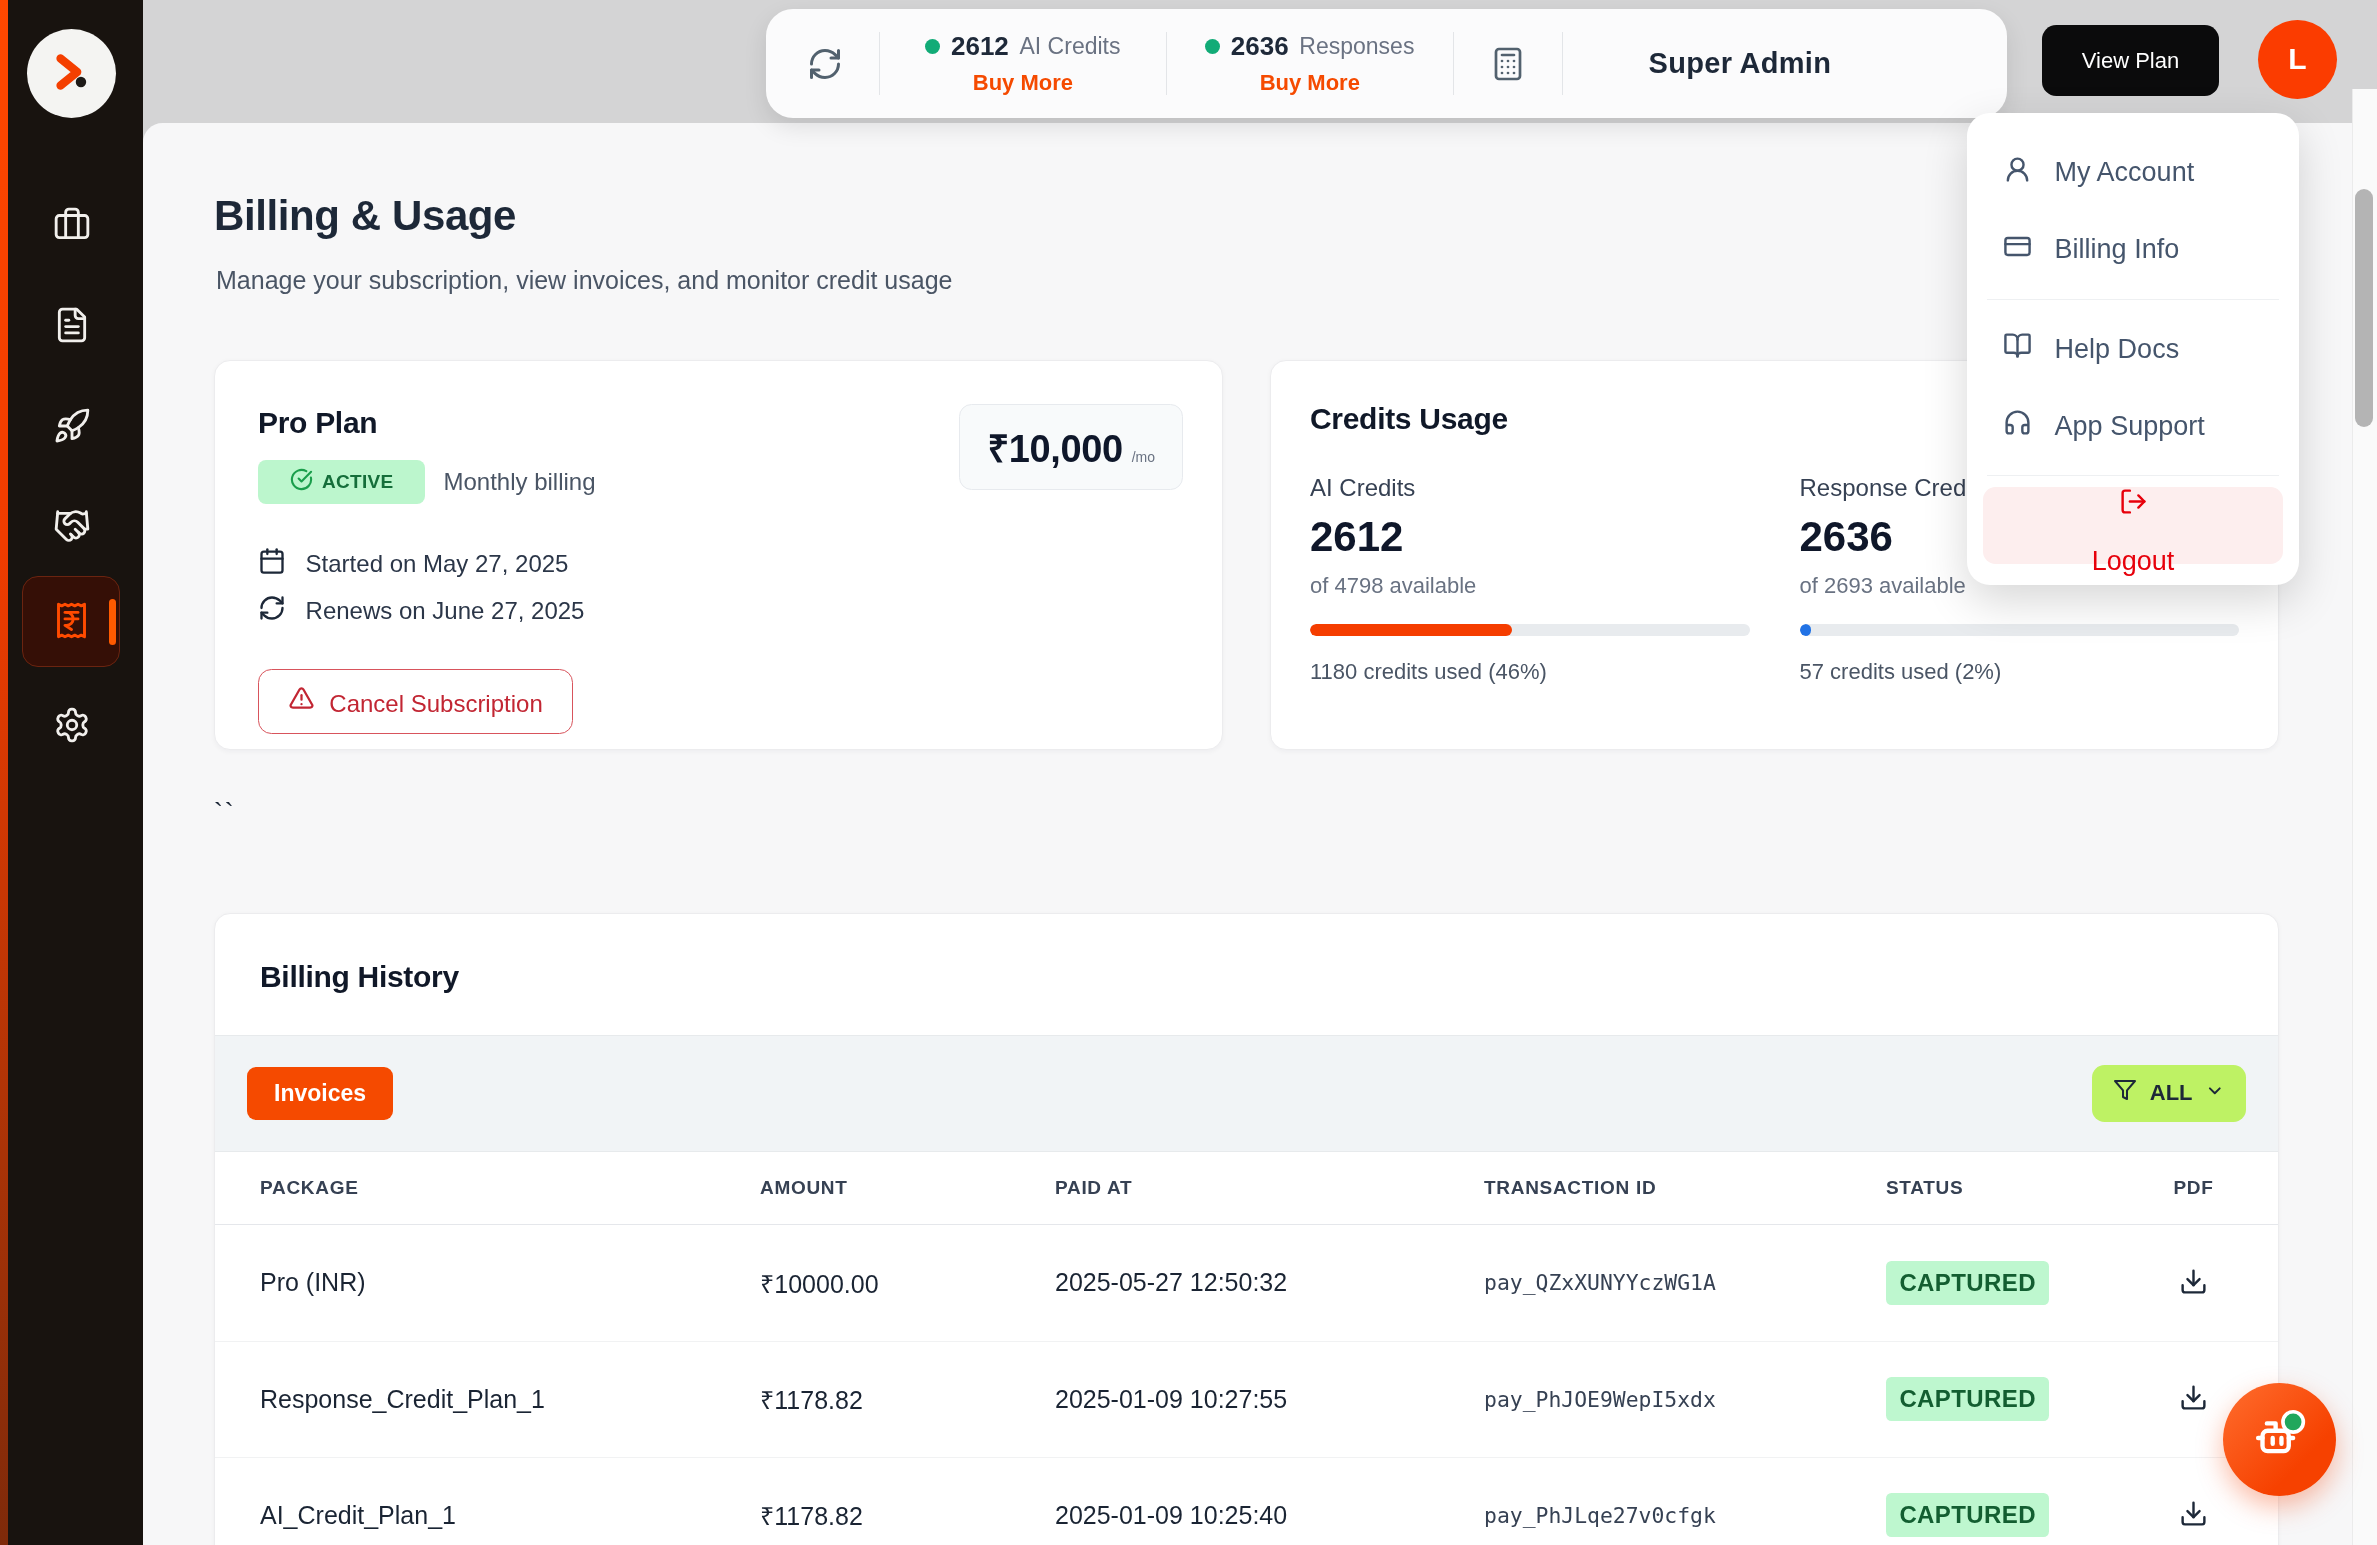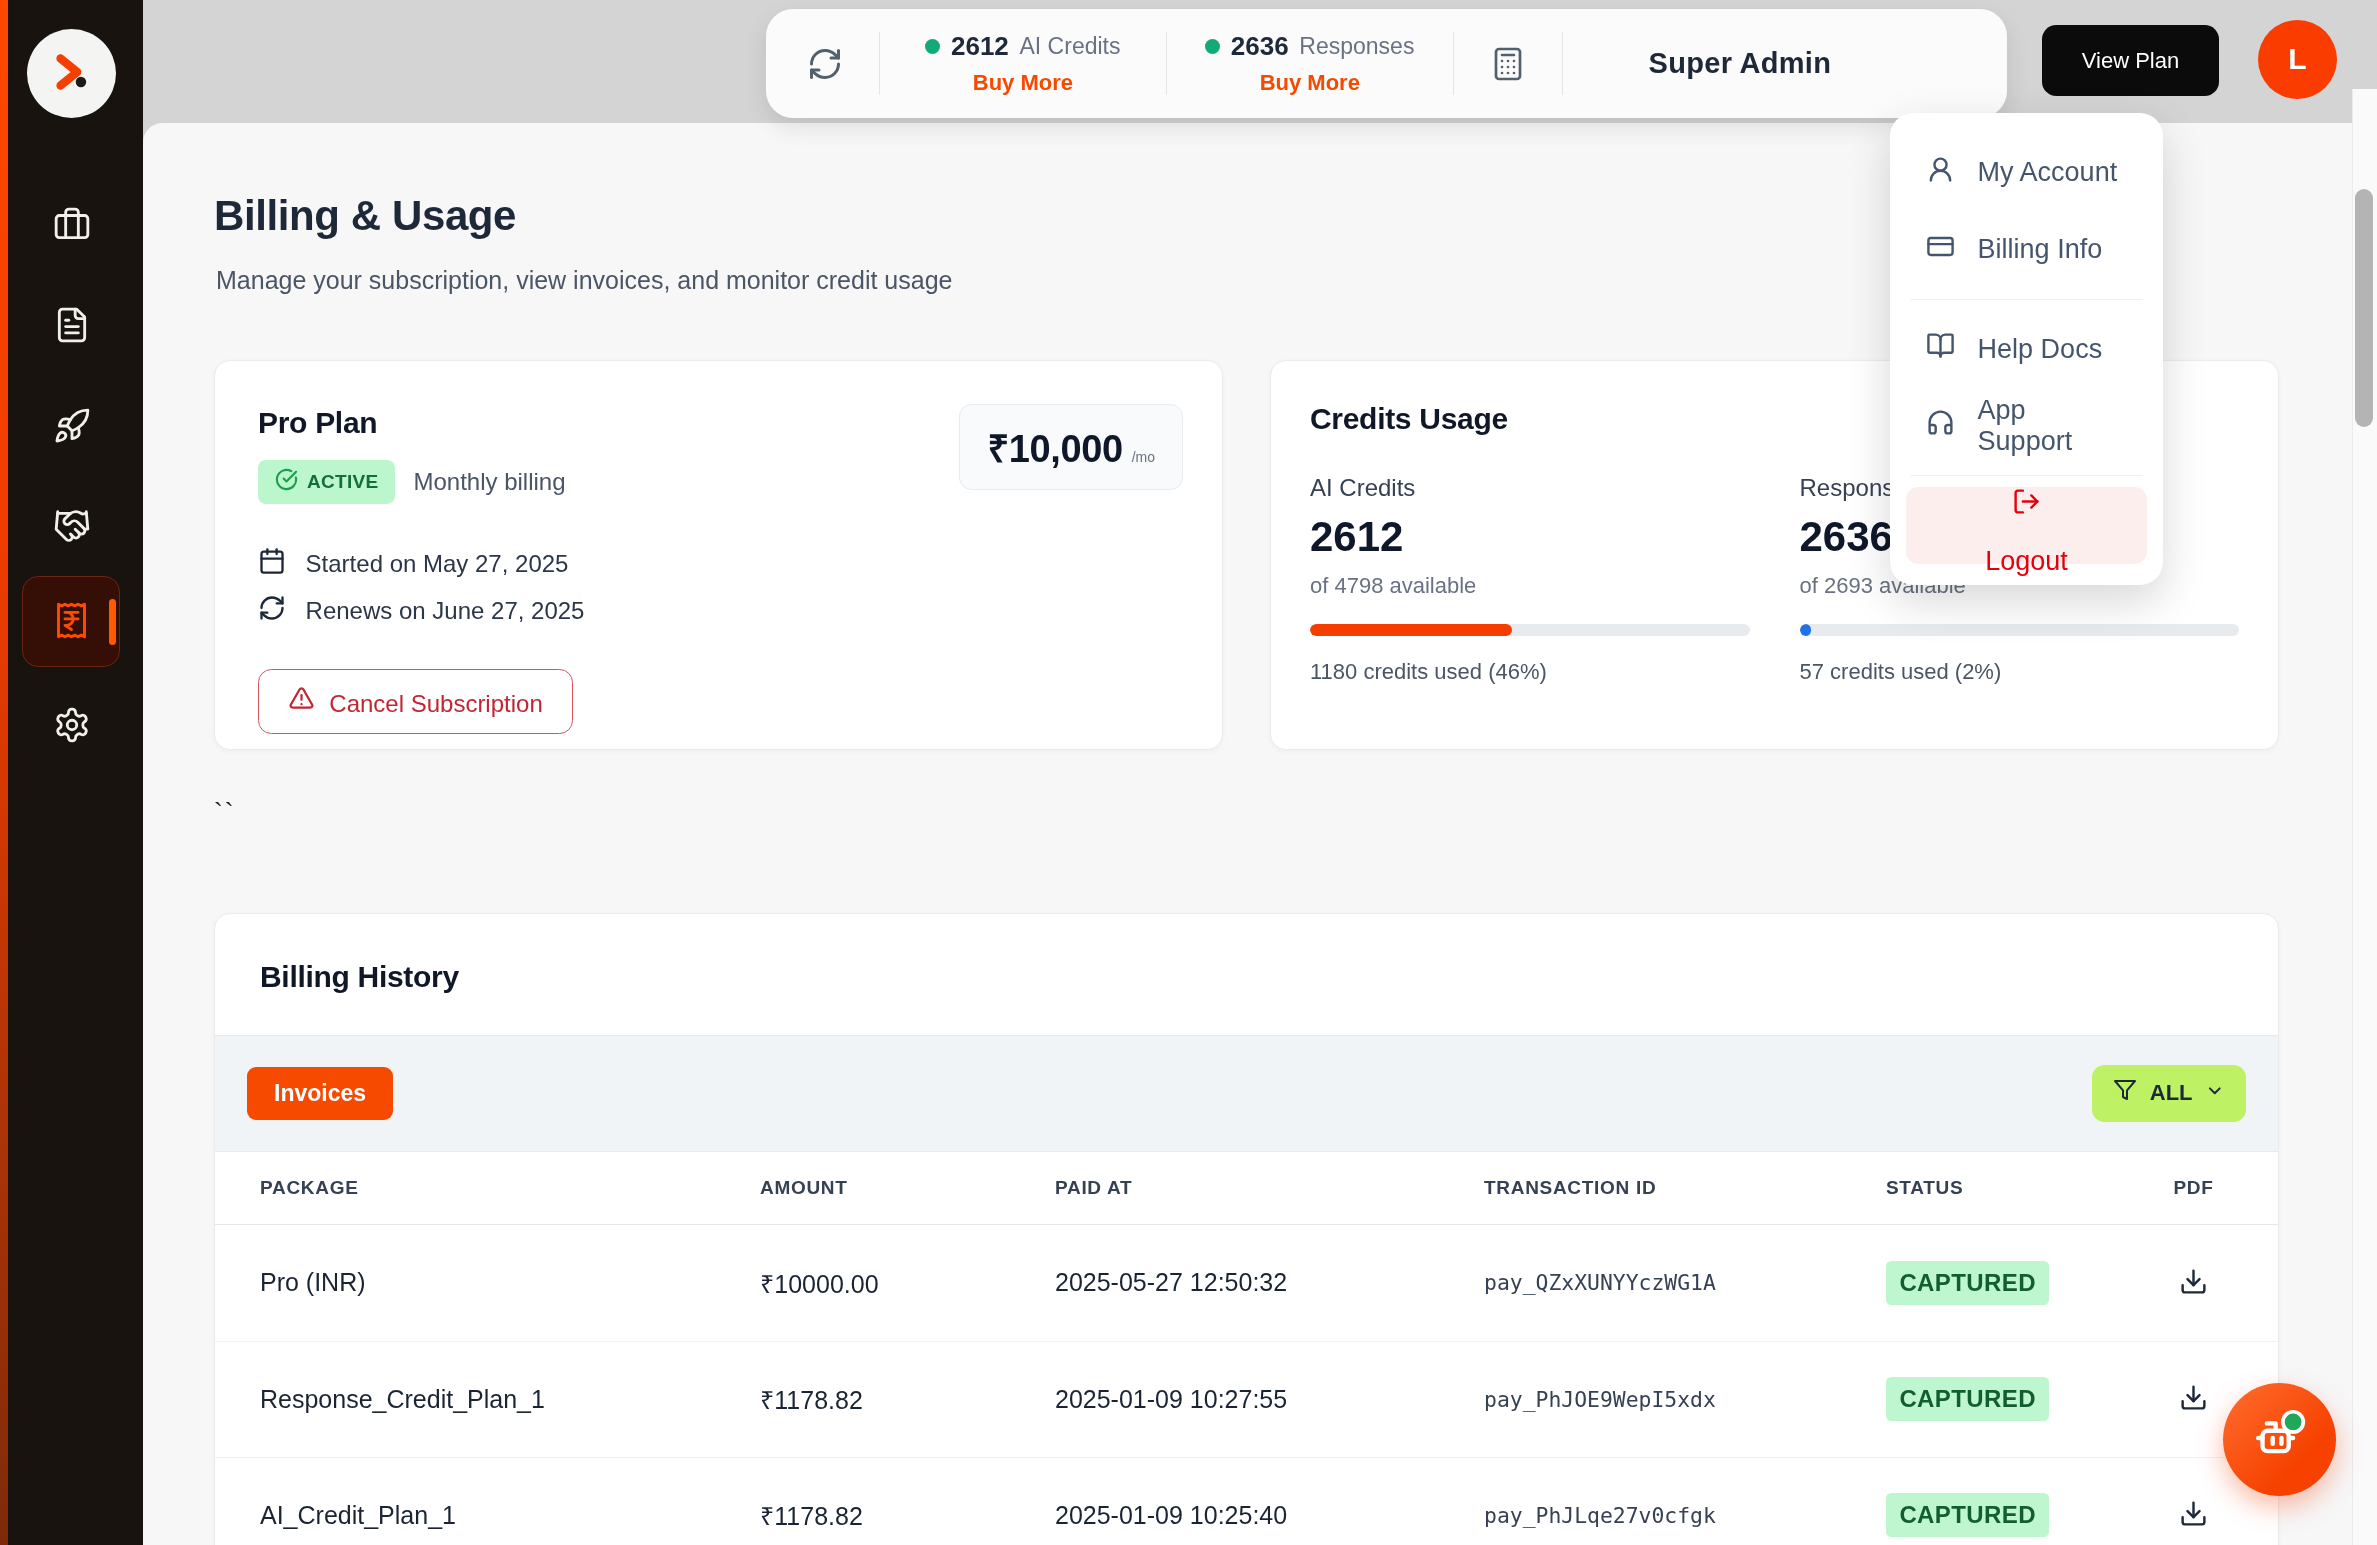--- a/index.html
+++ b/index.html
@@ -37,21 +37,21 @@
   .credit-label { font-size:23px; color:#6a7282; }
   .buy-more { font-size:22px; font-weight:bold; color:#f54a00; cursor:pointer; }
   .admin-name { font-size:29px; font-weight:bold; color:#1d2838; margin-left:50px; letter-spacing:0.3px; }
 
   .view-plan-btn { position:absolute; left:2042px; top:25px; width:177px; height:71px; background:#0b0b0c; color:#fff;
     border:none; border-radius:14.3px; font-size:22px; font-family:inherit; cursor:pointer; z-index:40; }
   .avatar { position:absolute; left:2258px; top:19.6px; width:79px; height:79px; border-radius:50%; background:#fb3c00;
     color:#fff; font-size:30px; font-weight:bold; display:flex; align-items:center; justify-content:center; cursor:pointer; z-index:40; }
 
   
-  .dropdown { position:absolute; left:1890px; top:113px; width:273px; background:#fff; border-radius:23px;
+  .dropdown { position:absolute; left:1967px; top:113px; width:332px; background:#fff; border-radius:23px;
     box-shadow:0 16px 45px rgba(0,0,0,.16); padding:21.4px 16px; z-index:50; }
   .menu-item { display:flex; align-items:center; gap:23px; padding:0 19.6px; height:77px; border-radius:12.5px;
     font-size:27px; color:#45556c; cursor:pointer; }
   .menu-item svg { width:29px; height:29px; flex:0 0 auto; }
   .menu-divider { height:0.9px; background:#eef0f2; margin:10.7px 3.6px; }
   .menu-item.logout { background:#fdeeee; color:#e7000b;flex-direction:column; }
 
   
   .page-title { position:absolute; left:214px; top:192px; font-size:42px; font-weight:bold; color:#1d2838; letter-spacing:-0.4px; }
   .page-subtitle { position:absolute; left:216px; top:266px; font-size:25px; color:#4a5565; }
@@ -59,21 +59,21 @@
 
   
   .card { position:absolute; background:#fff; border:0.9px solid #ececee; border-radius:16px;
     box-shadow:0 1.8px 5.4px rgba(16,24,40,.04); }
   .plan-card { left:214px; top:360px; width:1009px; height:390px; padding:45px 43px; }
   .credits-card { left:1270px; top:360px; width:1009px; height:390px; padding:41px 39px; }
   .card-title { font-size:30px; font-weight:bold; color:#101828; letter-spacing:-0.3px; }
 
   .badge-row { display:flex; align-items:center; gap:18px; margin-top:19.6px; }
   .active-badge { display:inline-flex; align-items:center; gap:9px; background:#bcf6cd; color:#156e3a;
-    font-size:19px; font-weight:bold; padding:8px 17px; border-radius:8px; letter-spacing:0.3px; }
+    font-size:19px; font-weight:bold; padding:8px 32px; border-radius:8px; letter-spacing:0.3px; }
   .active-badge svg { width:23px; height:23px; color:#1a9e4b; }
   .billing-cycle { font-size:24px; color:#4a5565; }
 
   .price-box { position:absolute; right:39px; top:43px; background:#f8fafb; border:1.8px solid #e7eaee; border-radius:12.5px;
     padding:16px 27px; display:flex; align-items:baseline; gap:9px; }
   .price-amount { font-size:38px; font-weight:bold; color:#0f172a; letter-spacing:-0.4px; }
   .price-period { font-size:14px; color:#6a7282; }
 
   .plan-info { margin-top:43px; display:flex; flex-direction:column; gap:13px; }
   .info-row { display:flex; align-items:center; gap:19.6px; font-size:24px; color:#2b3648; }

